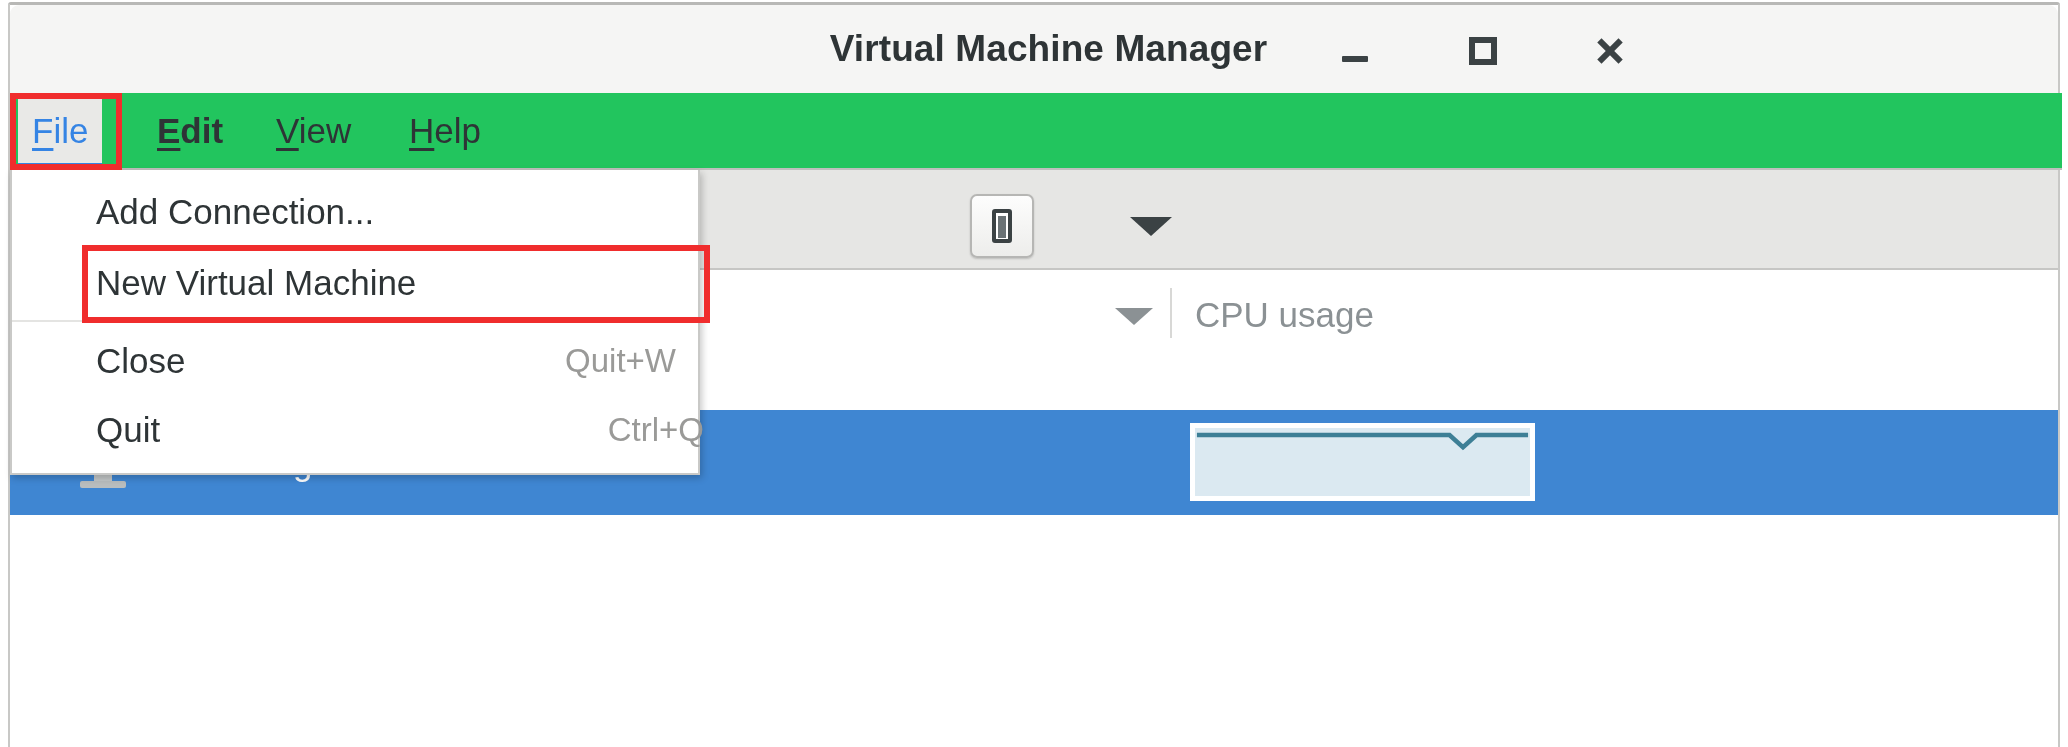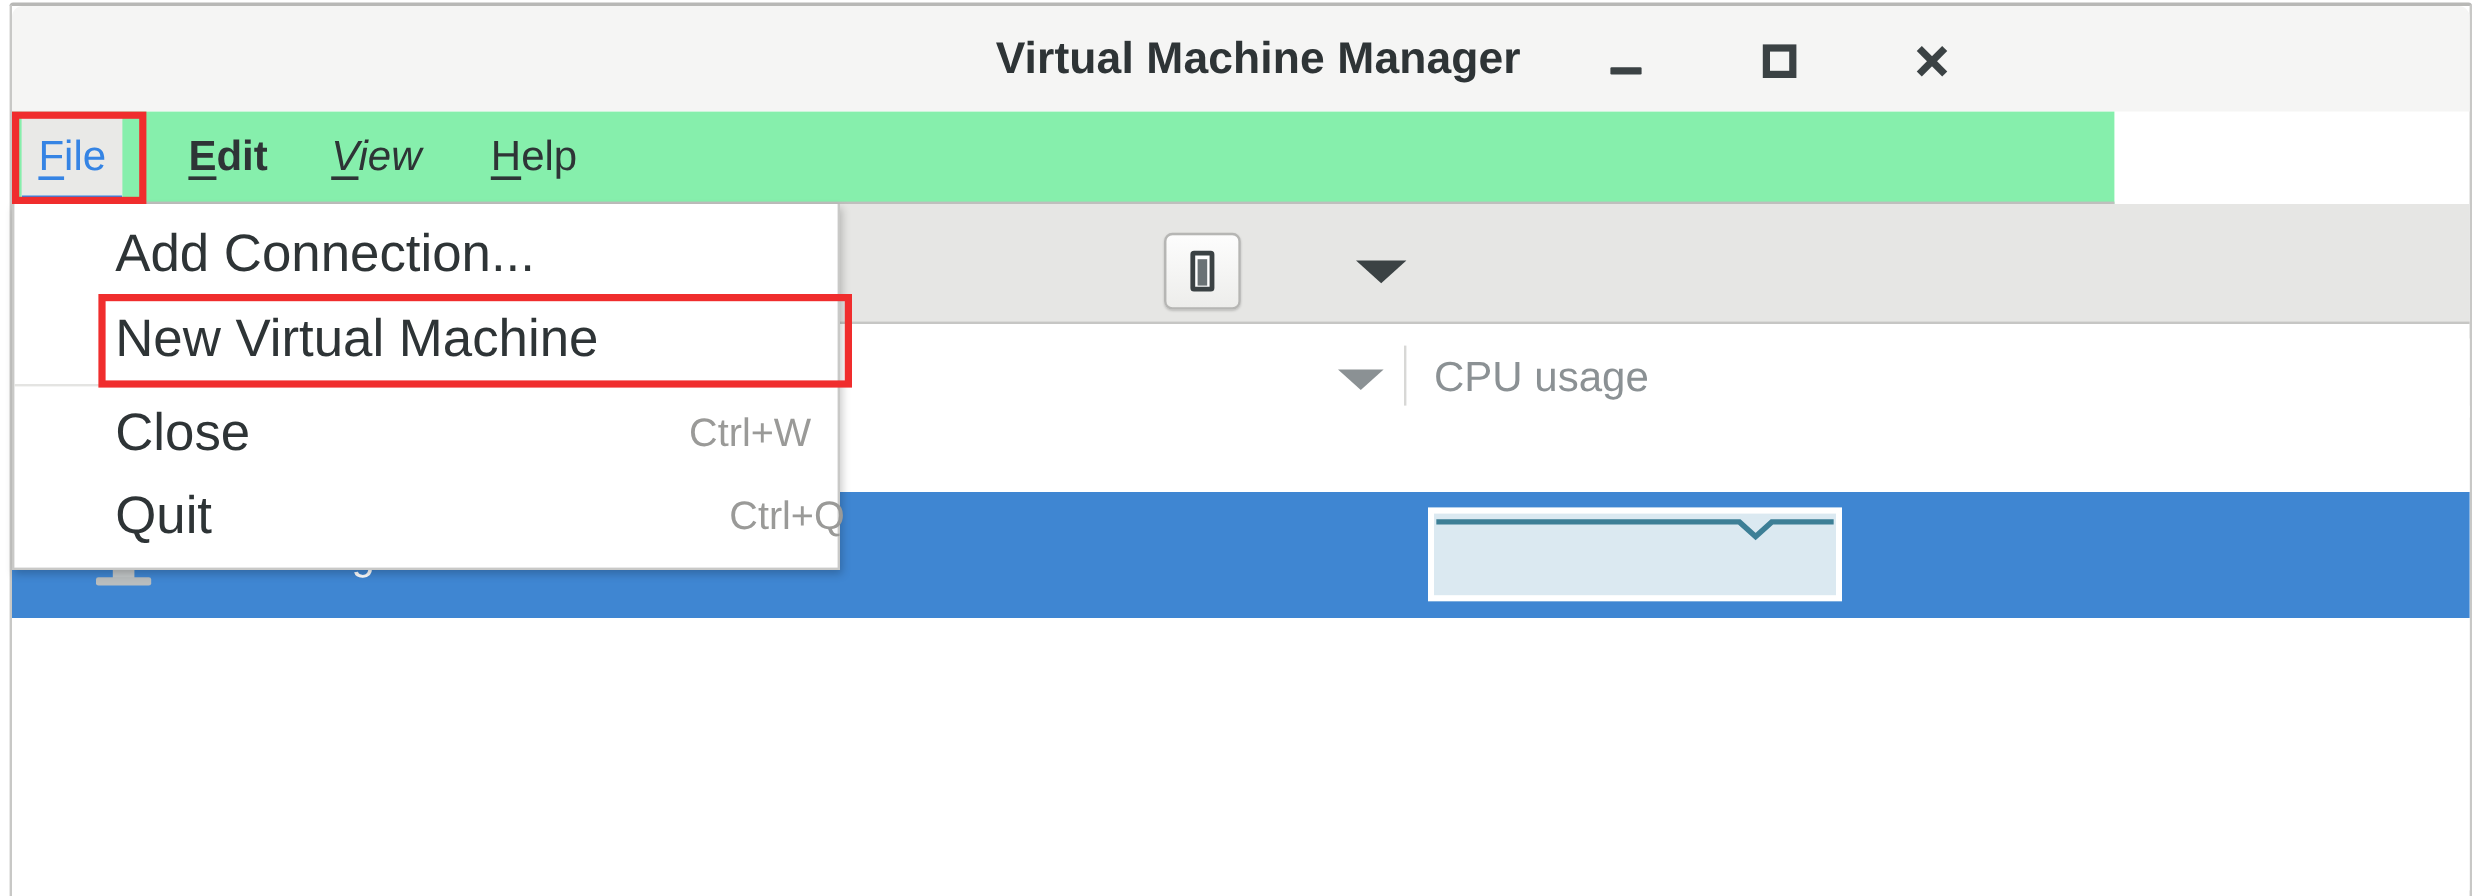--- a/index.html
+++ b/index.html
@@ -95,22 +95,22 @@
     width: 30px; height: 6px;
     background: #3b4244;
   }
   .glyph-close::before { transform: rotate(45deg); }
   .glyph-close::after  { transform: rotate(-45deg); }
 
   
   #menubar {
     position: absolute;
     left: 10px; top: 93px;
-    width: 1752px; height: 77px;
-    background: #86efac;
+    width: 2052px; height: 77px;
+    background: #22c55e;
     border-bottom: 2px solid #bfbfbd;
     box-sizing: border-box;
   }
   .menu-title {
     position: absolute;
     top: 0;
     height: 75px;
     line-height: 75px;
     font-size: 35px;
     color: #2e3436;
@@ -124,21 +124,21 @@
     text-decoration-thickness: 3px;
   }
   #menu-file {
     left: 8px;
     color: #3584e4;
     background: #e9e9e7;
     box-shadow: inset 0 -5px 0 0 #3584e4;
   }
   #menu-file .mn { text-decoration-color: #3584e4; }
   #menu-edit { left: 133px; font-weight: bold; }
-  #menu-view { left: 252px; font-style: italic; }
+  #menu-view { left: 252px; }
   #menu-help { left: 385px; }
 
   
   #toolbar {
     position: absolute;
     left: 10px; top: 170px;
     width: 2048px; height: 100px;
     background: #e6e6e4;
     border-bottom: 2px solid #c6c6c4;
     box-sizing: border-box;
@@ -296,21 +296,21 @@
     left: 0;
     width: 686px;
     height: 71px;
     cursor: pointer;
   }
   .menu-item-label {
     position: absolute;
     left: 84px; top: 0;
     height: 71px;
     line-height: 71px;
-    font-size: 44px;
+    font-size: 35px;
     color: #2e3436;
     white-space: nowrap;
   }
   .menu-item-accel {
     position: absolute;
     right: 22px; top: 0;
     height: 71px;
     line-height: 71px;
     font-size: 33px;
     color: #9a9a98;
@@ -407,21 +407,21 @@
 
     <div class="menu-item" id="mi-new-vm">
       <span class="menu-item-label">New Virtual Machine</span>
       <span class="menu-item-accel"></span>
     </div>
 
     <div id="menu-separator"></div>
 
     <div class="menu-item" id="mi-close">
       <span class="menu-item-label">Close</span>
-      <span class="menu-item-accel">Ctrl+W</span>
+      <span class="menu-item-accel">Quit+W</span>
     </div>
 
     <div class="menu-item" id="mi-quit">
       <span class="menu-item-label">Quit</span>
       <span class="menu-item-accel">Ctrl+Q</span>
     </div>
   </div>
 
   <div class="annot" id="annot-file"></div>
   <div class="annot" id="annot-new-vm"></div>

